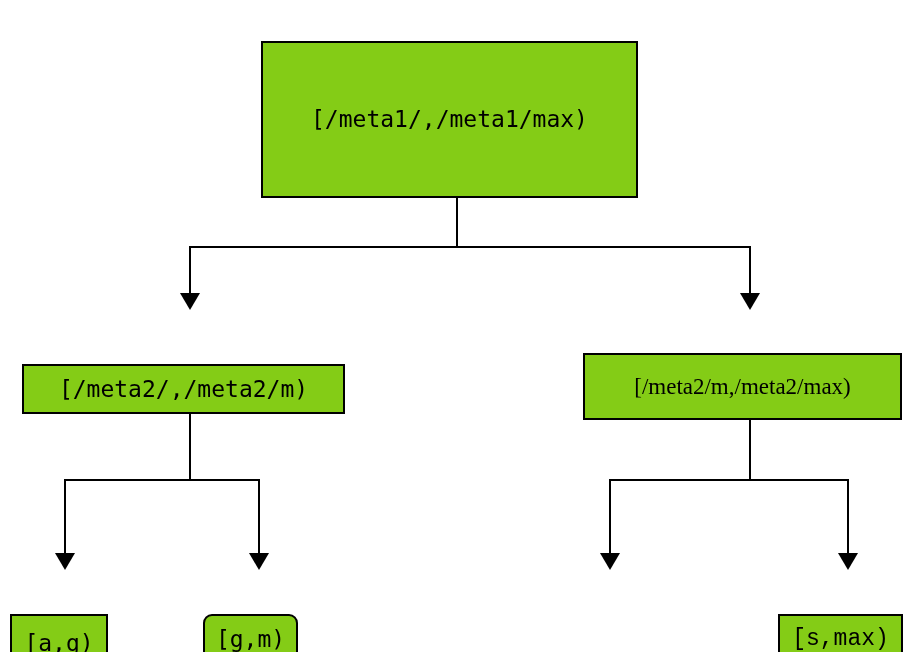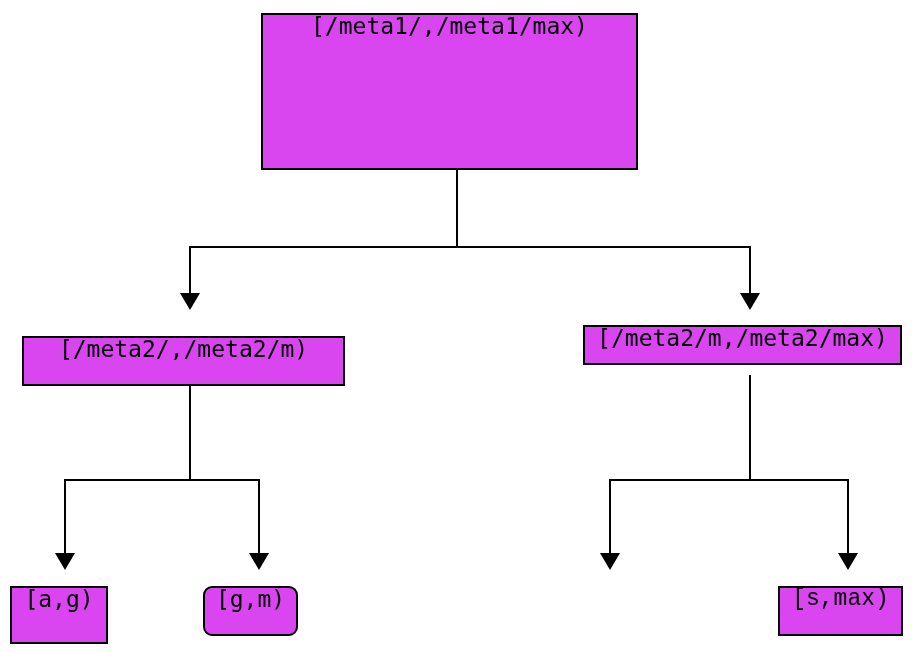--- a/index.html
+++ b/index.html
@@ -19,31 +19,33 @@
     position: absolute;
     left: 0;
     top: 0;
     width: 912px;
     height: 652px;
   }
   .node {
     position: absolute;
     box-sizing: border-box;
     border: 2px solid #000000;
-    background: #d946ef;
+    background: #84cc16;
     display: flex;
+    align-items: center;
     justify-content: center;
     font-size: 23px;
     line-height: 1;
     color: #000000;
     white-space: pre;
+    margin-top: 28px;
   }
   .node-root        { left: 261px; top: 13px;  width: 377px; height: 157px; }
   .node-left        { left: 22px;  top: 336px; width: 323px; height: 50px; }
-  .node-right       { left: 583px; top: 325px; width: 319px; height: 40px; }
+  .node-right       { left: 583px; top: 325px; width: 319px; height: 67px; font-family: Liberation Serif, serif; }
   .node-left-left   { left: 10px;  top: 586px; width: 98px;  height: 58px; }
   .node-left-right  { left: 203px; top: 586px; width: 95px;  height: 50px; border-radius: 9px; }
   .node-right-left  { left: 553px; top: 586px; width: 99px;  height: 50px; }
   .node-right-right { left: 778px; top: 586px; width: 125px; height: 50px; font-family: Liberation Mono, monospace; }
 </style>
 </head>
 <body>
 
 <div id="canvas">
 

